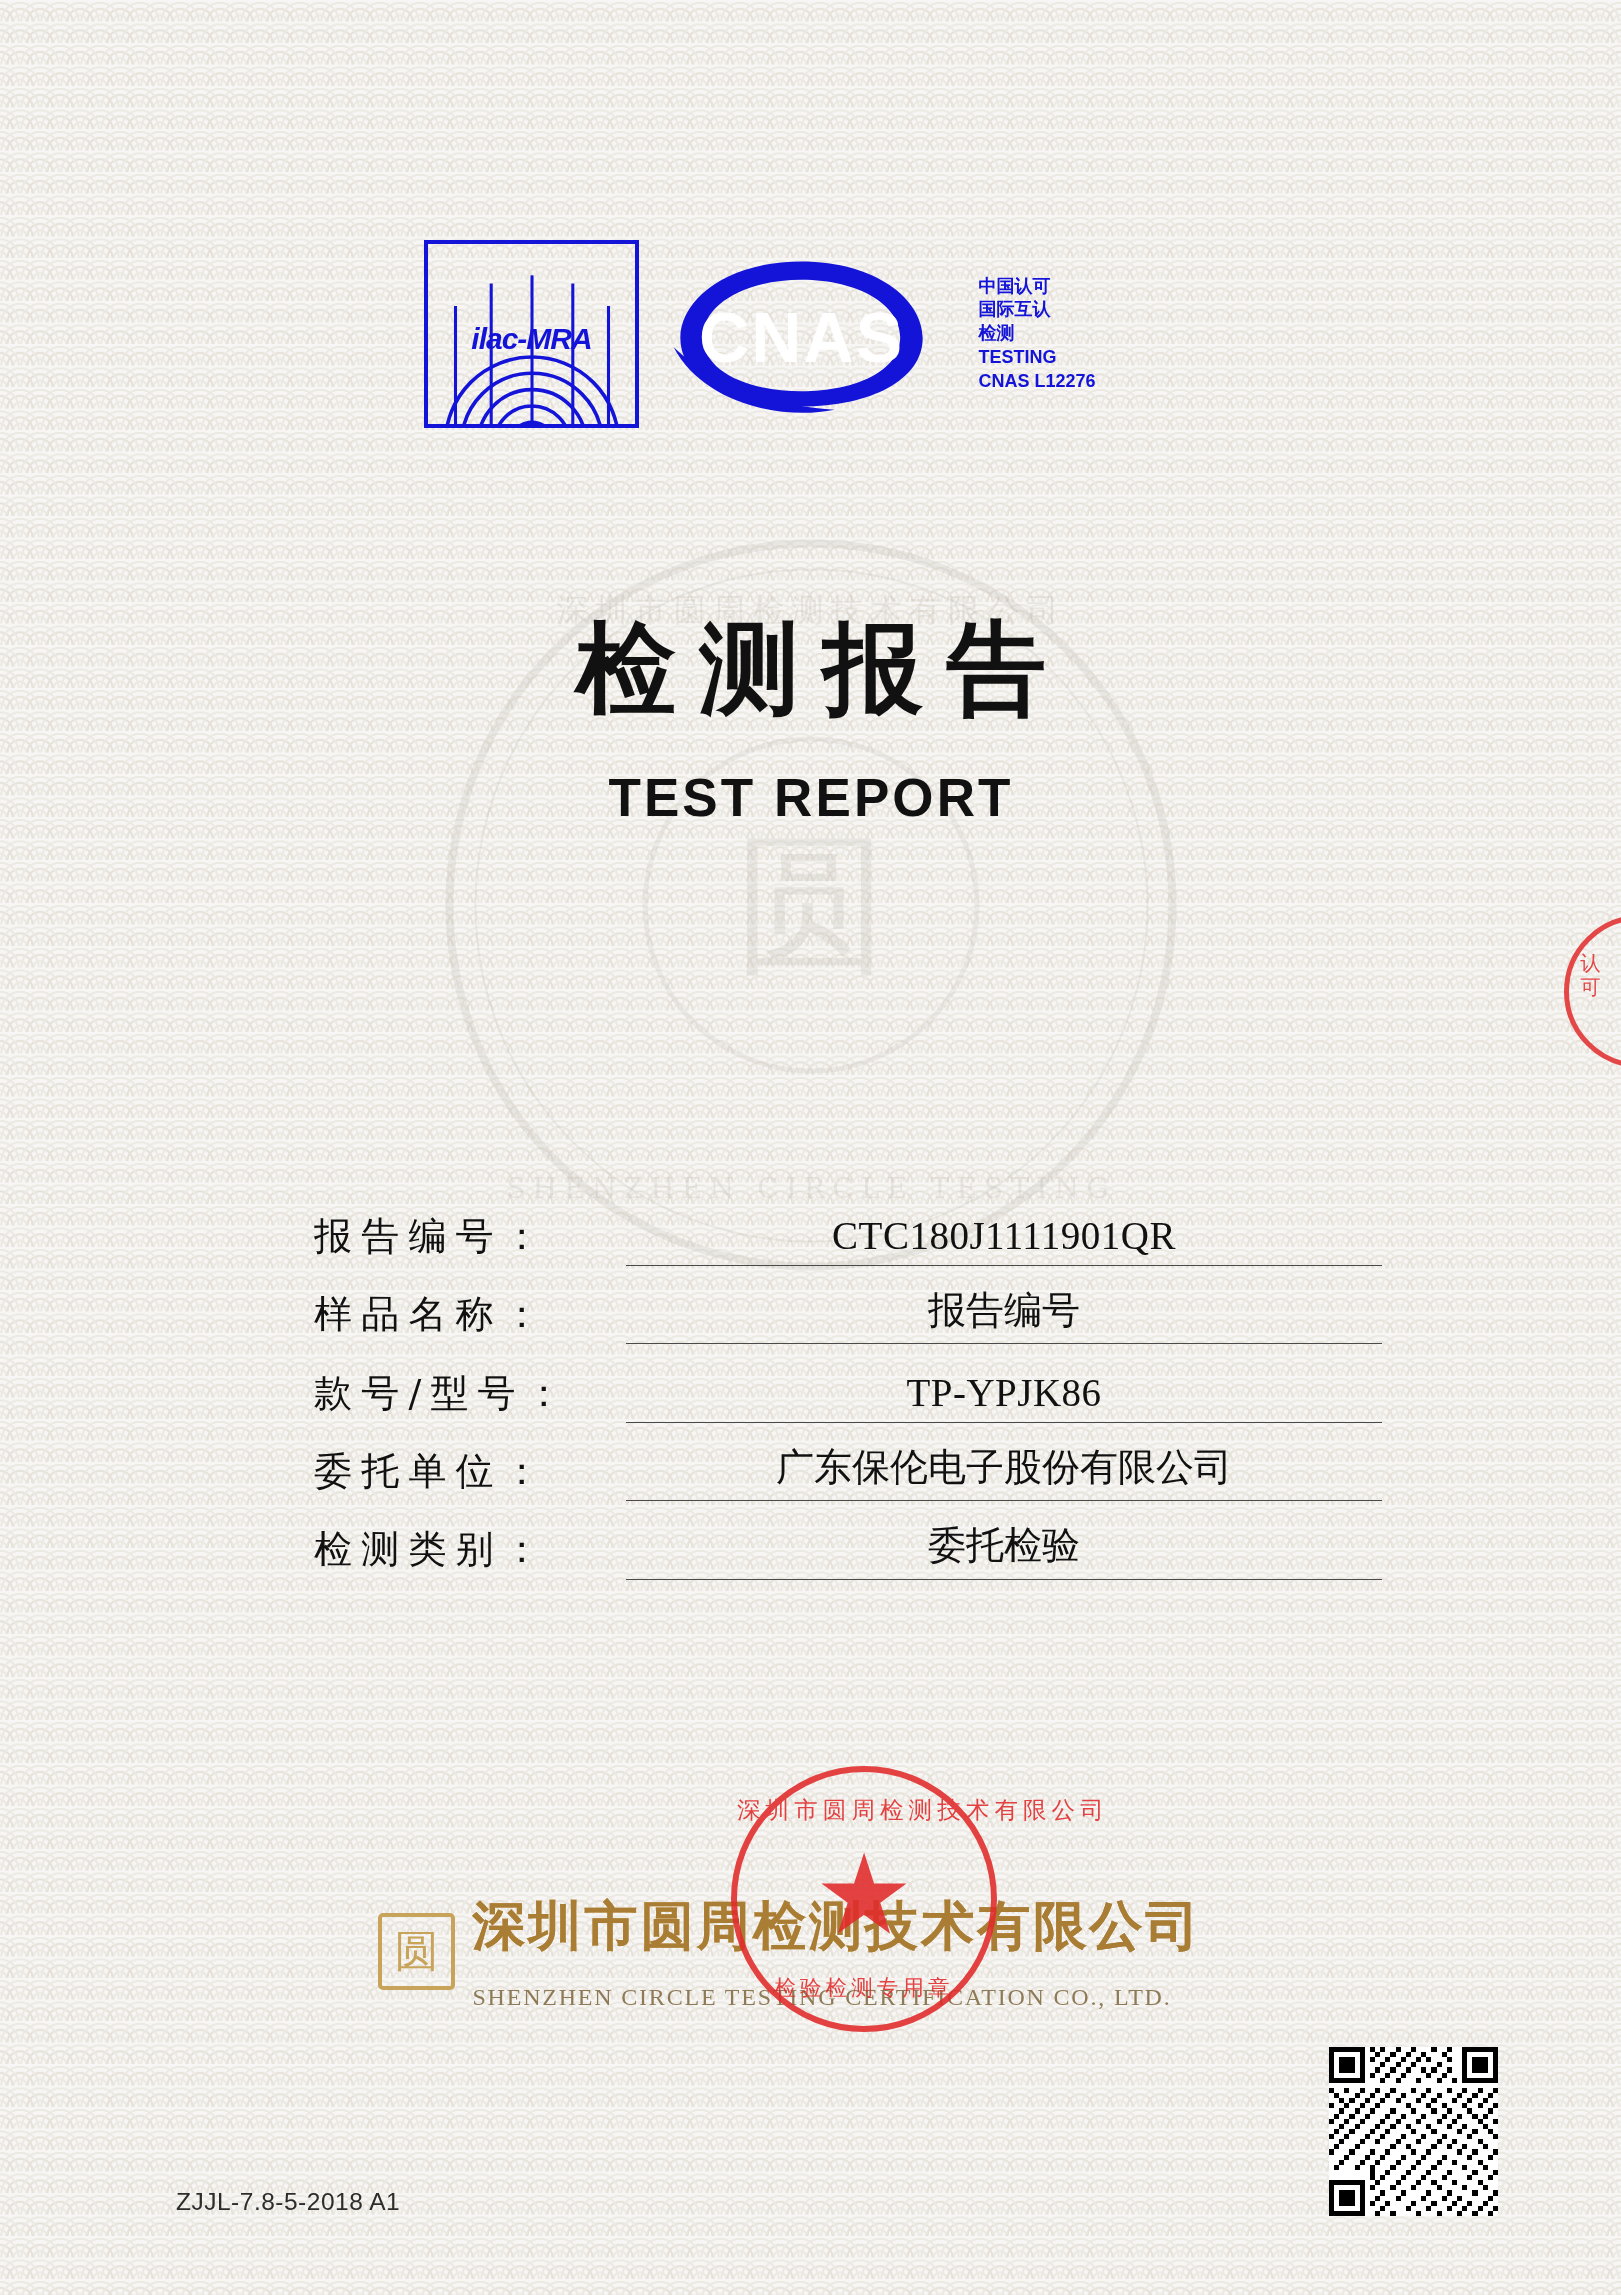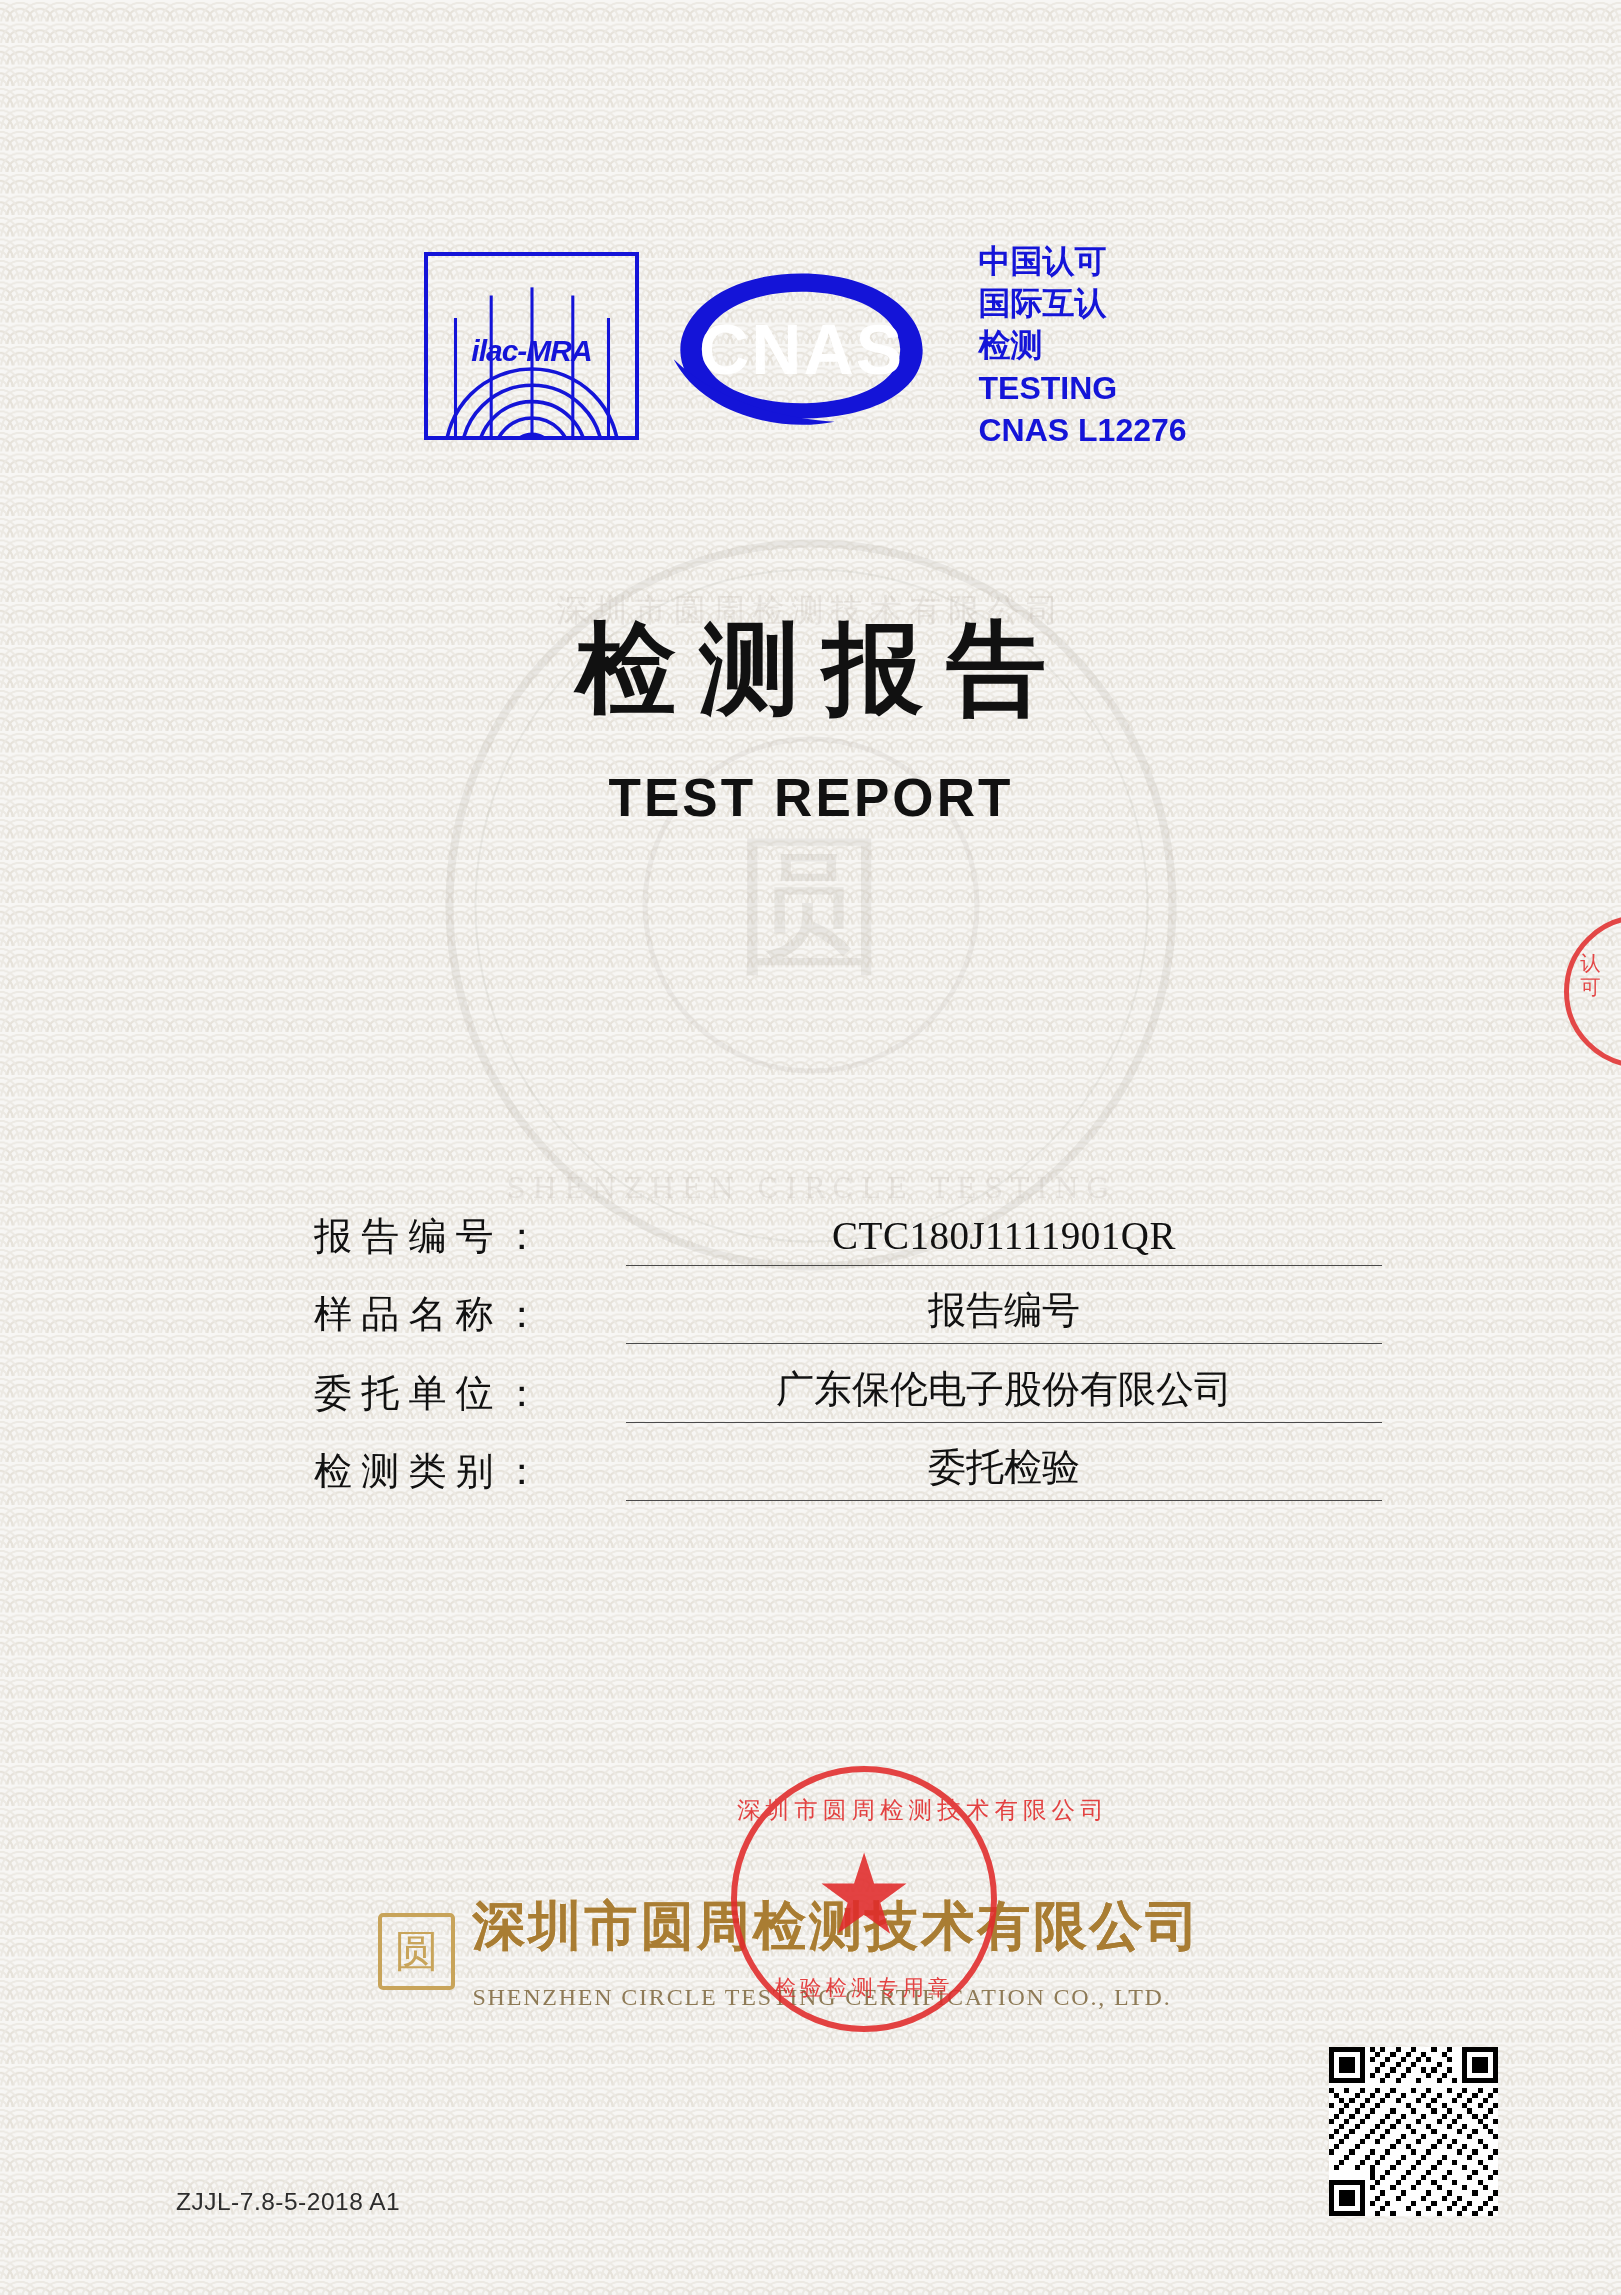--- a/index.html
+++ b/index.html
@@ -123,21 +123,21 @@
     height: 164px;
     position: relative;
   }
   .cnas svg { display:block; }
   .cnas-text {
     margin-left: 15.3px;
     font-family: "Liberation Sans", sans-serif;
     color: #1414d8;
     font-weight: 700;
     line-height: 1.32;
-    font-size: 32px;
+    font-size: 18px;
     white-space: nowrap;
   }
 
   
   .title-cn {
     position: absolute;
     left: 0; right: 0;
     top: 603px;
     text-align: center;
     font-family: "DejaVu Sans", sans-serif;
@@ -374,20 +374,24 @@
     <div class="field-row">
       <div class="field-label">报告编号：</div>
       <div class="field-value latin">CTC180J1111901QR</div>
     </div>
 
     <div class="field-row">
       <div class="field-label">样品名称：</div>
       <div class="field-value">报告编号</div>
     </div>
 
+    <div class="field-row">
+      <div class="field-label">款号/型号：</div>
+      <div class="field-value latin">TP-YPJK86</div>
+    </div>
 
     <div class="field-row">
       <div class="field-label">委托单位：</div>
       <div class="field-value">广东保伦电子股份有限公司</div>
     </div>
 
     <div class="field-row">
       <div class="field-label">检测类别：</div>
       <div class="field-value">委托检验</div>
     </div>

